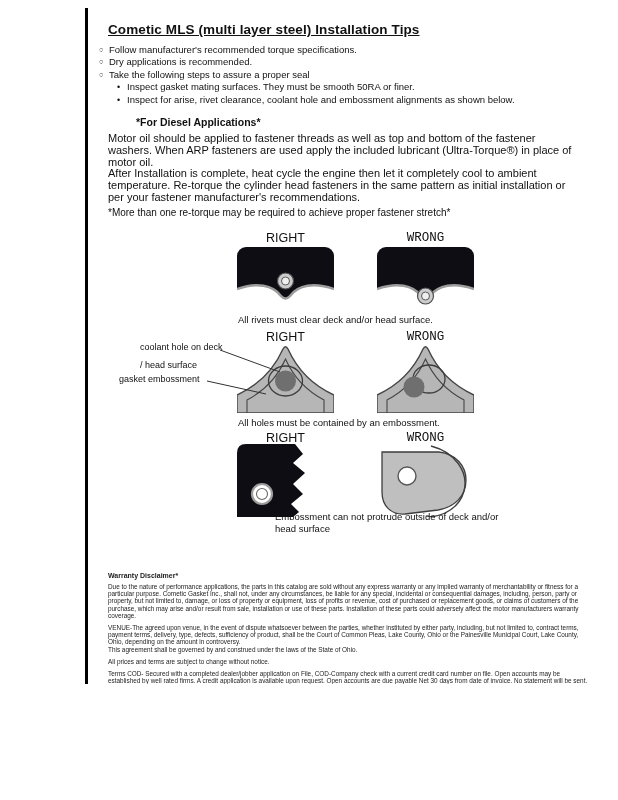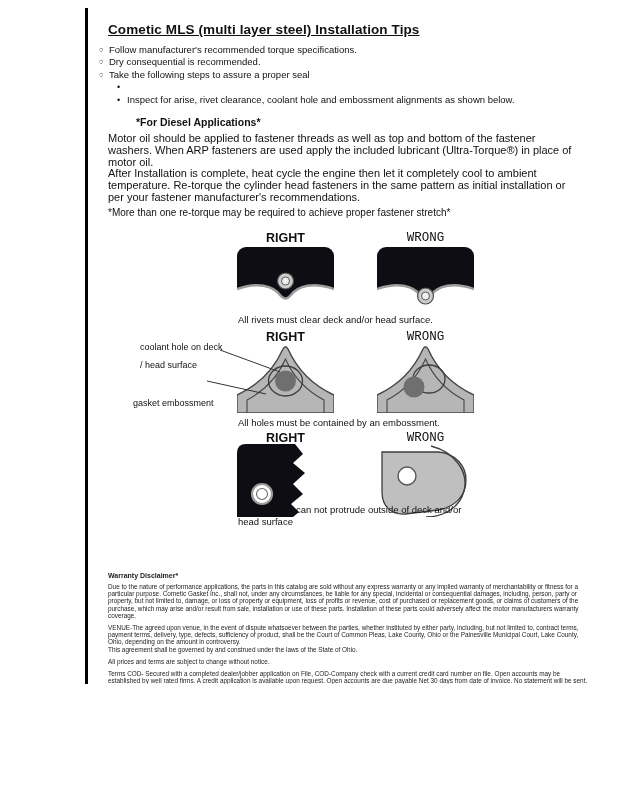--- a/index.html
+++ b/index.html
@@ -12,30 +12,30 @@
   .marker{width:10px;flex:0 0 10px;font-size:7.5px;line-height:12.4px;}
   .tip-row.sub .marker{font-size:9px;}
   .diesel-heading{position:absolute;left:108px;top:116px;font-size:10.5px;font-weight:bold;margin-left:28px;}
   .para{position:absolute;left:108px;font-size:11px;line-height:12.2px;}
   .para1{top:132px;width:472px;}
   .para2{top:167px;width:476px;}
   .note{position:absolute;left:108px;top:207px;font-size:10px;}
   .diag-row{position:absolute;left:237px;width:240px;}
   .row1{top:231px;} .row2{top:330px;} .row3{top:431px;}
   .diag-head{position:absolute;top:0;width:97px;text-align:center;font-size:12.5px;}
-  .dh-left{left:0;font-weight:bold;} .dh-right{left:140px;font-family:Liberation Mono, monospace;}
+  .dh-left{left:0;} .dh-right{left:140px;font-family:Liberation Mono, monospace;}
   .panel{position:absolute;display:block;}
   .p-left{left:0;} .p-right{left:140px;}
   .row1 .panel{top:16px;} .row2 .panel{top:13px;} .row3 .panel{top:13px;}
   .caption{position:absolute;left:1px;font-size:9.5px;line-height:11.5px;}
   .row1 .caption{top:83px;white-space:nowrap;}
   .row2 .caption{top:87px;white-space:nowrap;}
-  .row3 .caption{top:73px;width:232px;}
+  .row3 .caption{top:80px;width:232px;margin-left:37px;}
   .coolant-label{position:absolute;left:140px;top:338px;width:84px;font-size:9px;line-height:18px;}
-  .emboss-label{position:absolute;left:133px;top:374px;font-size:9px;white-space:nowrap;margin-top:24px;}
+  .emboss-label{position:absolute;left:119px;top:374px;font-size:9px;white-space:nowrap;}
   .leader-lines{position:absolute;left:207px;top:342px;}
   .warranty{position:absolute;left:108px;top:572px;width:484px;color:#1c1c1c;}
   .warranty h2{font-size:7px;font-weight:bold;margin:0 0 4px 0;}
   .warranty p{font-size:6.4px;line-height:7.2px;margin:0 0 5px 0;text-align:left;}
   .warranty p.tight{margin-bottom:0;}
   .footer-code{position:absolute;left:393px;top:756px;font-size:11.5px;color:#222222;letter-spacing:.3px;}
 </style>
 </head>
 <body>
 
@@ -44,28 +44,29 @@
 
   <div class="title">Cometic MLS (multi layer steel) Installation Tips</div>
 
   <div class="tips">
     <div class="tip-row">
       <span class="marker">○</span>
       <span>Follow manufacturer's recommended torque specifications.</span>
     </div>
     <div class="tip-row">
       <span class="marker">○</span>
-      <span>Dry consequential is recommended.</span>
+      <span>Dry applications is recommended.</span>
     </div>
     <div class="tip-row">
       <span class="marker">○</span>
       <span>Take the following steps to assure a proper seal</span>
     </div>
     <div class="tip-row sub">
       <span class="marker">•</span>
+      <span>Inspect gasket mating surfaces.  They must be smooth 50RA or finer.</span>
     </div>
     <div class="tip-row sub">
       <span class="marker">•</span>
       <span>Inspect for arise, rivet clearance, coolant hole and embossment alignments as shown below.</span>
     </div>
   </div>
 
   <div class="diesel-heading">*For Diesel Applications*</div>
   <div class="para para1">Motor oil should be applied to fastener threads as well as top and bottom of the fastener washers. When ARP fasteners are used apply the included lubricant (Ultra-Torque®) in place of motor oil.</div>
   <div class="para para2">After Installation is complete, heat cycle the engine then let it completely cool to ambient temperature. Re-torque the cylinder head fasteners in the same pattern as initial installation or per your fastener manufacturer's recommendations.</div>

